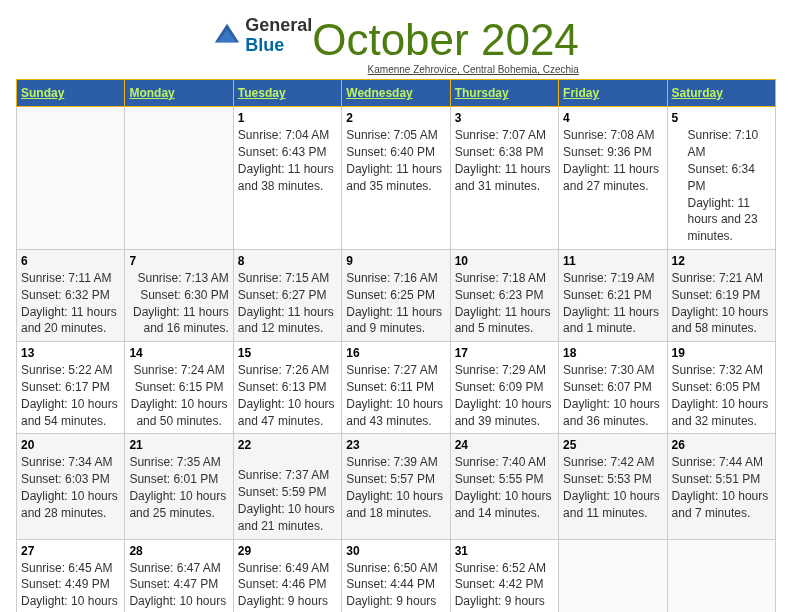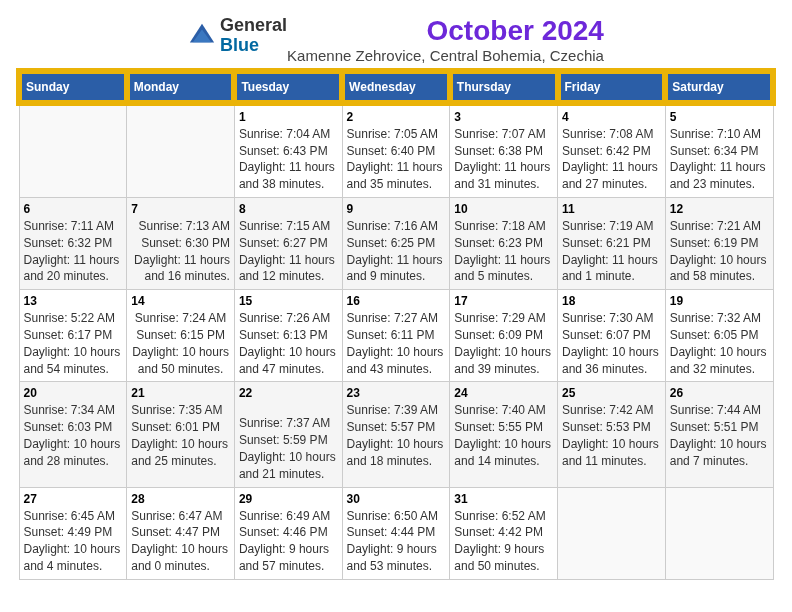--- a/index.html
+++ b/index.html
@@ -29,42 +29,44 @@
     .logo-general { color: #333; }
     .logo-blue { color: #0369a1; }
     .logo-icon {
       width: 28px;
       height: 28px;
     }
     .title-block {
       text-align: right;
     }
     .month-title {
-      font-size: 28px;
-      font-weight: bold;
-      color: #6d28d9;
+      font-size: 44px;
+      font-weight: normal;
+      color: #4d7c0f;
       line-height: 1.1;
     }
     .location {
-      font-size: 15px;
+      font-size: 10px;
       color: #444;
+      text-decoration: underline;
     }
     table {
       width: 100%;
       border-collapse: collapse;
       font-size: 11px;
     }
     thead tr th {
       background: #2B5EA7;
-      color: #ffffff;
+      color: #bef264;
       padding: 6px 4px;
       text-align: left;
       font-size: 12px;
       font-weight: bold;
-      border: 6px solid #eab308;
+      border: 1px solid #eab308;
+      text-decoration: underline;
     }
     tbody tr td {
       border: 1px solid #ccc;
       vertical-align: top;
       padding: 4px;
       width: 14.28%;
       min-height: 80px;
       background: #fff;
     }
     tbody tr:nth-child(even) td {
@@ -135,26 +137,26 @@
         </td>
         <td>
           <span class="day-num">3</span>
           <div class="day-info" style="white-space: pre-line;">Sunrise: 7:07 AM
 Sunset: 6:38 PM
 Daylight: 11 hours and 31 minutes.</div>
         </td>
         <td>
           <span class="day-num">4</span>
           <div class="day-info" style="white-space: pre-line;">Sunrise: 7:08 AM
-Sunset: 6:42 PM
+Sunset: 9:36 PM
 Daylight: 11 hours and 27 minutes.</div>
         </td>
         <td>
           <span class="day-num">5</span>
-          <div class="day-info" style="white-space: pre-line;">Sunrise: 7:10 AM
+          <div class="day-info" style="white-space: pre-line; margin-left: 16px;">Sunrise: 7:10 AM
 Sunset: 6:34 PM
 Daylight: 11 hours and 23 minutes.</div>
         </td>
       </tr>
       <tr>
         <td>
           <span class="day-num">6</span>
           <div class="day-info" style="white-space: pre-line;">Sunrise: 7:11 AM
 Sunset: 6:32 PM
 Daylight: 11 hours and 20 minutes.</div>

